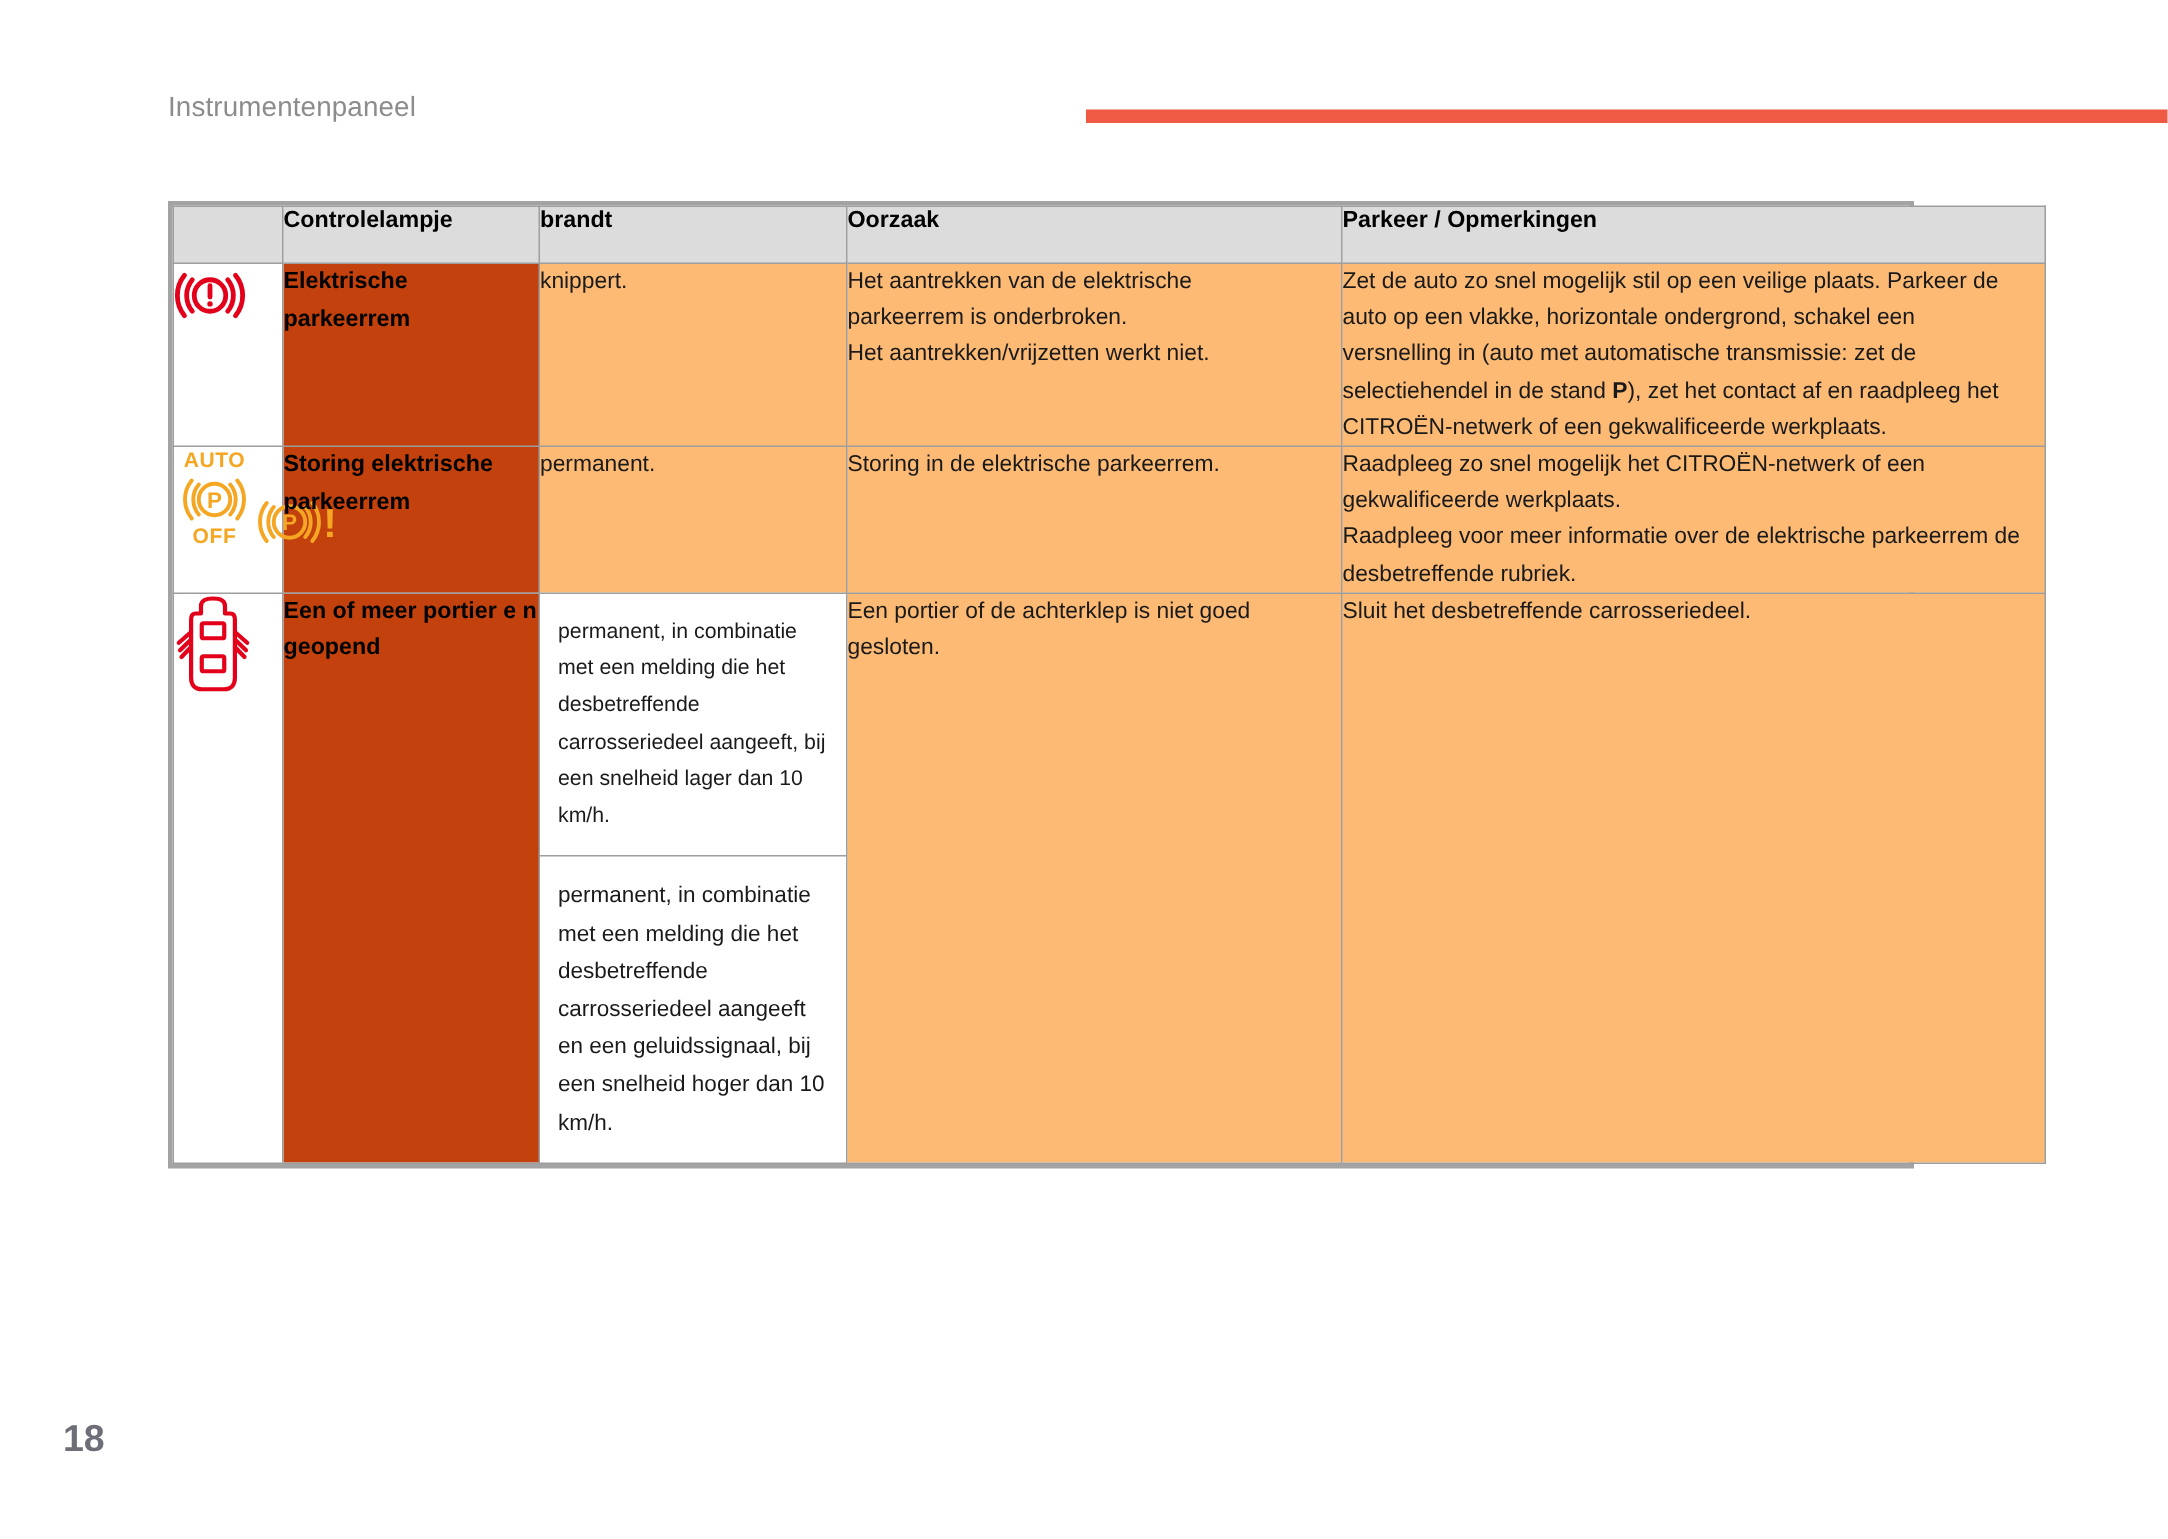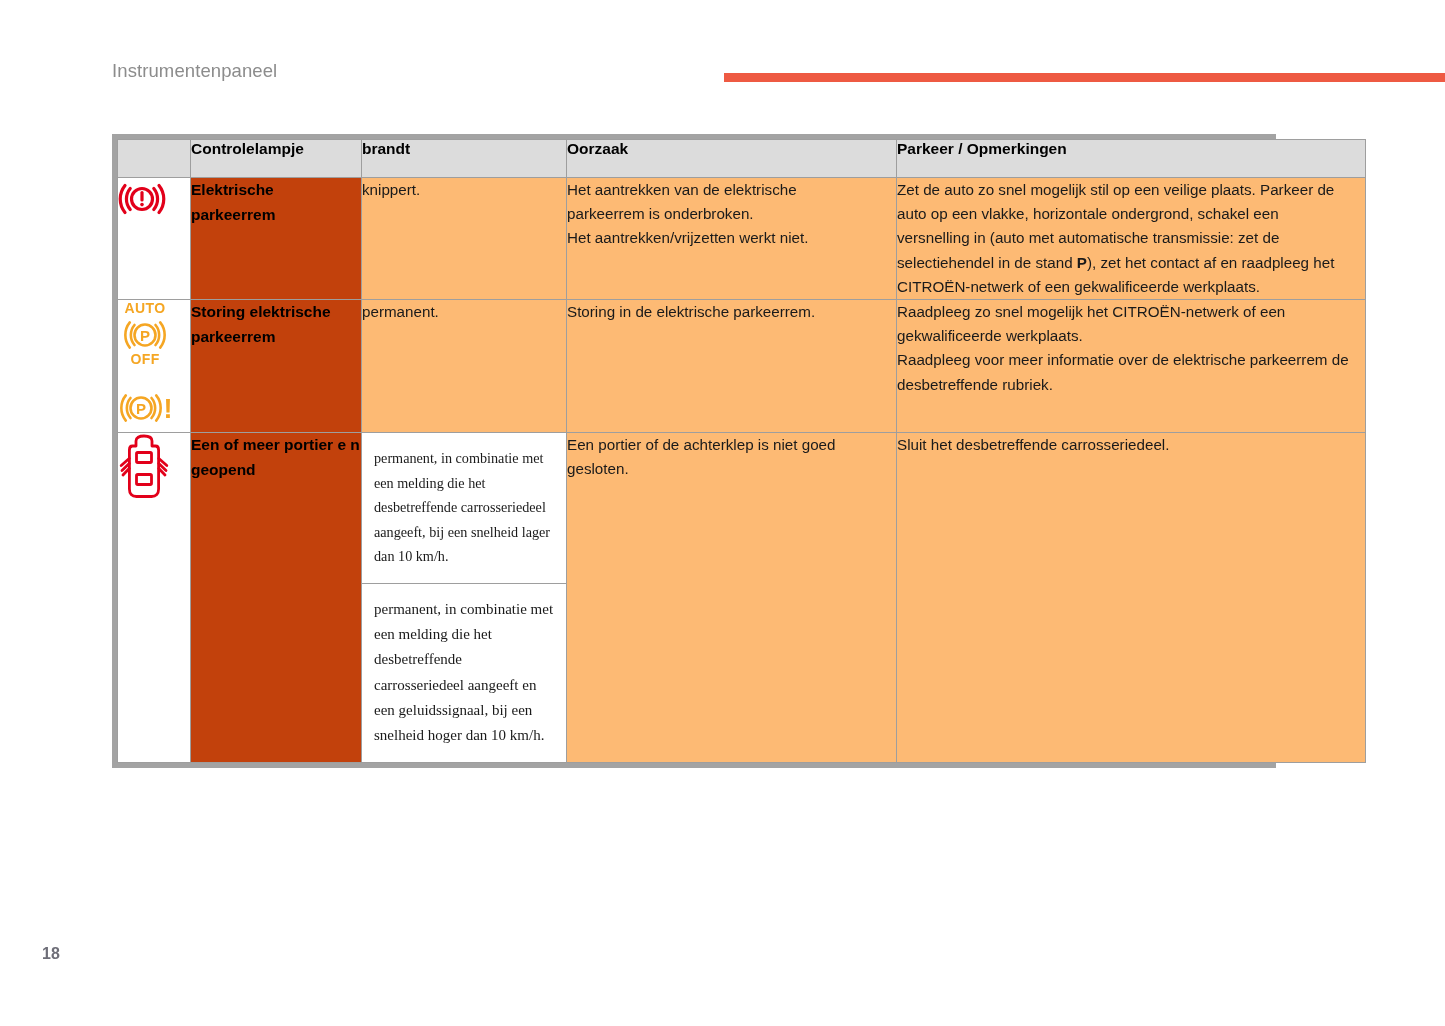--- a/index.html
+++ b/index.html
@@ -41,21 +41,21 @@
     height: 9px;
     background: #ee5a43;
   }
 
   
   .table {
     position: absolute;
     left: 112px;
     top: 134px;
     width: 1164px;
-    border: 5px solid #a3a3a3;
+    border: 3px solid #a3a3a3;
     border-collapse: collapse;
     box-sizing: border-box;
   }
   table.ctrl-table {
     border-collapse: collapse;
     width: 1248px;
     table-layout: fixed;
   }
   table.ctrl-table td, table.ctrl-table th {
     border: 1px solid #9e9e9e;
@@ -104,21 +104,21 @@
   }
   td.cell-text.action {
     padding-right: 10px;
     margin-left: 28px;
   }
   td.cell-brandt-split {
     padding: 0;
   }
   .brandt-part {
     padding: 13px 12px 14px 12px;
-    font-family: Liberation Serif, serif;
+    font-family: Liberation Sans, sans-serif;
     font-stretch: condensed;
     font-size: 14.6px;
     line-height: 24.8px;
     color: #1a1a1a;
     transform-origin: left top;
   }
   .brandt-part.p1 {
     border-bottom: 1px solid #9e9e9e;
     font-size: 14.2px;
     line-height: 24.6px;
@@ -126,32 +126,31 @@
   .brandt-part.p2 {
     font-size: 15.0px;
     line-height: 25.2px;
   }
 
   b.inline-b { font-weight: bold; }
 
   
   .icon-wrap {
     display: flex;
-    flex-direction: column;
-    align-items: flex-start;
+    align-items: flex-end;
     justify-content: flex-start;
   }
   .icon-stack-gap { height: 14px; }
 
   
   .page-number {
     position: absolute;
     left: 42px;
     top: 945px;
-    font-size: 16px;
+    font-size: 25px;
     font-weight: bold;
     color: #6e6e78;
   }
 </style>
 </head>
 <body>
 
 <div class="page-header">
   <div class="header-title">Instrumentenpaneel</div>
   <div class="header-rule"></div>

